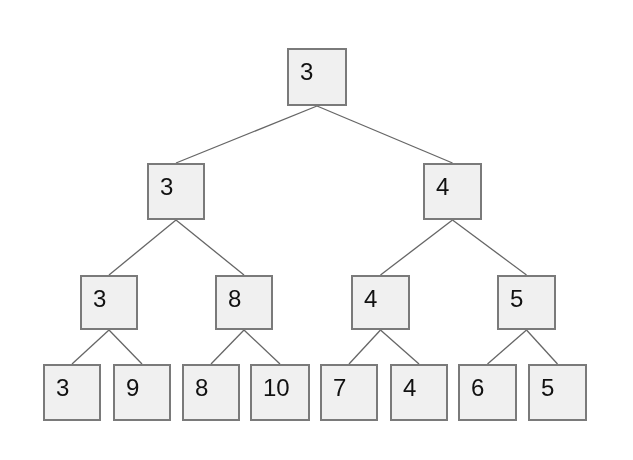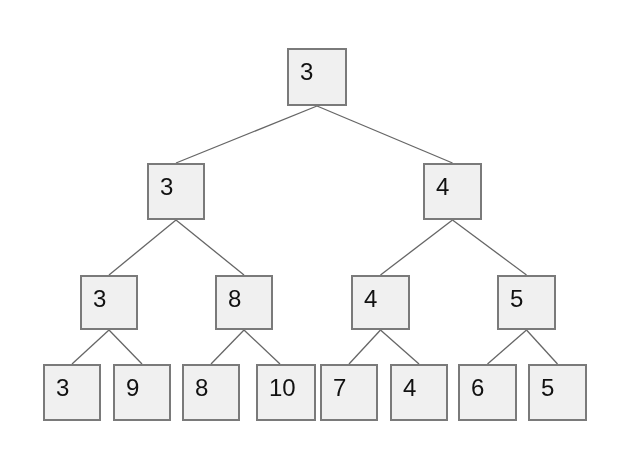--- a/index.html
+++ b/index.html
@@ -83,21 +83,21 @@
 
   <div class="node" style="left:43px; top:364px; width:58px; height:57px;">
     <span>3</span>
   </div>
   <div class="node" style="left:113px; top:364px; width:58px; height:57px;">
     <span>9</span>
   </div>
   <div class="node" style="left:182px; top:364px; width:58px; height:57px;">
     <span>8</span>
   </div>
-  <div class="node" style="left:256px; top:364px; width:60px; height:57px;">
+  <div class="node" style="left:250px; top:364px; width:60px; height:57px;">
     <span>10</span>
   </div>
   <div class="node" style="left:320px; top:364px; width:58px; height:57px;">
     <span>7</span>
   </div>
   <div class="node" style="left:390px; top:364px; width:58px; height:57px;">
     <span>4</span>
   </div>
   <div class="node" style="left:458px; top:364px; width:59px; height:57px;">
     <span>6</span>

